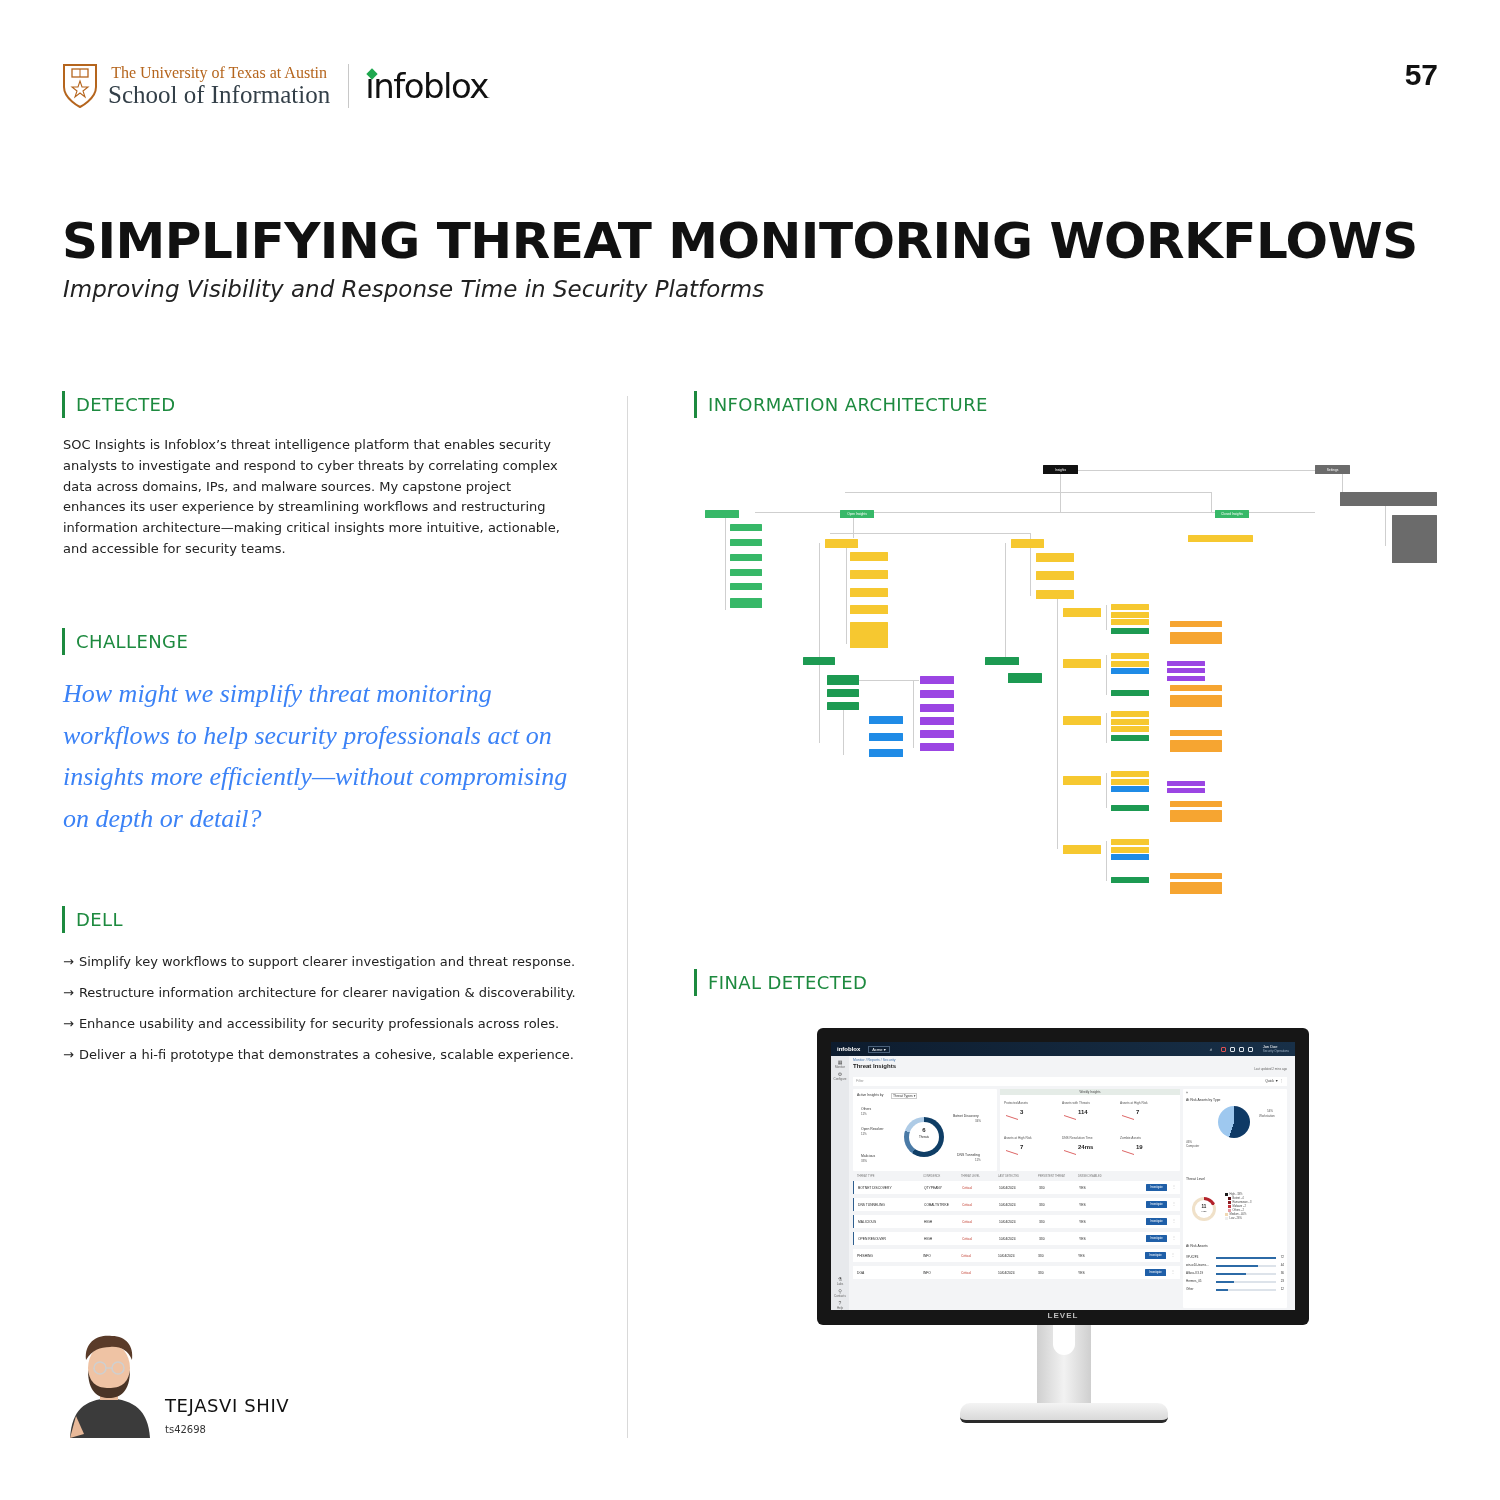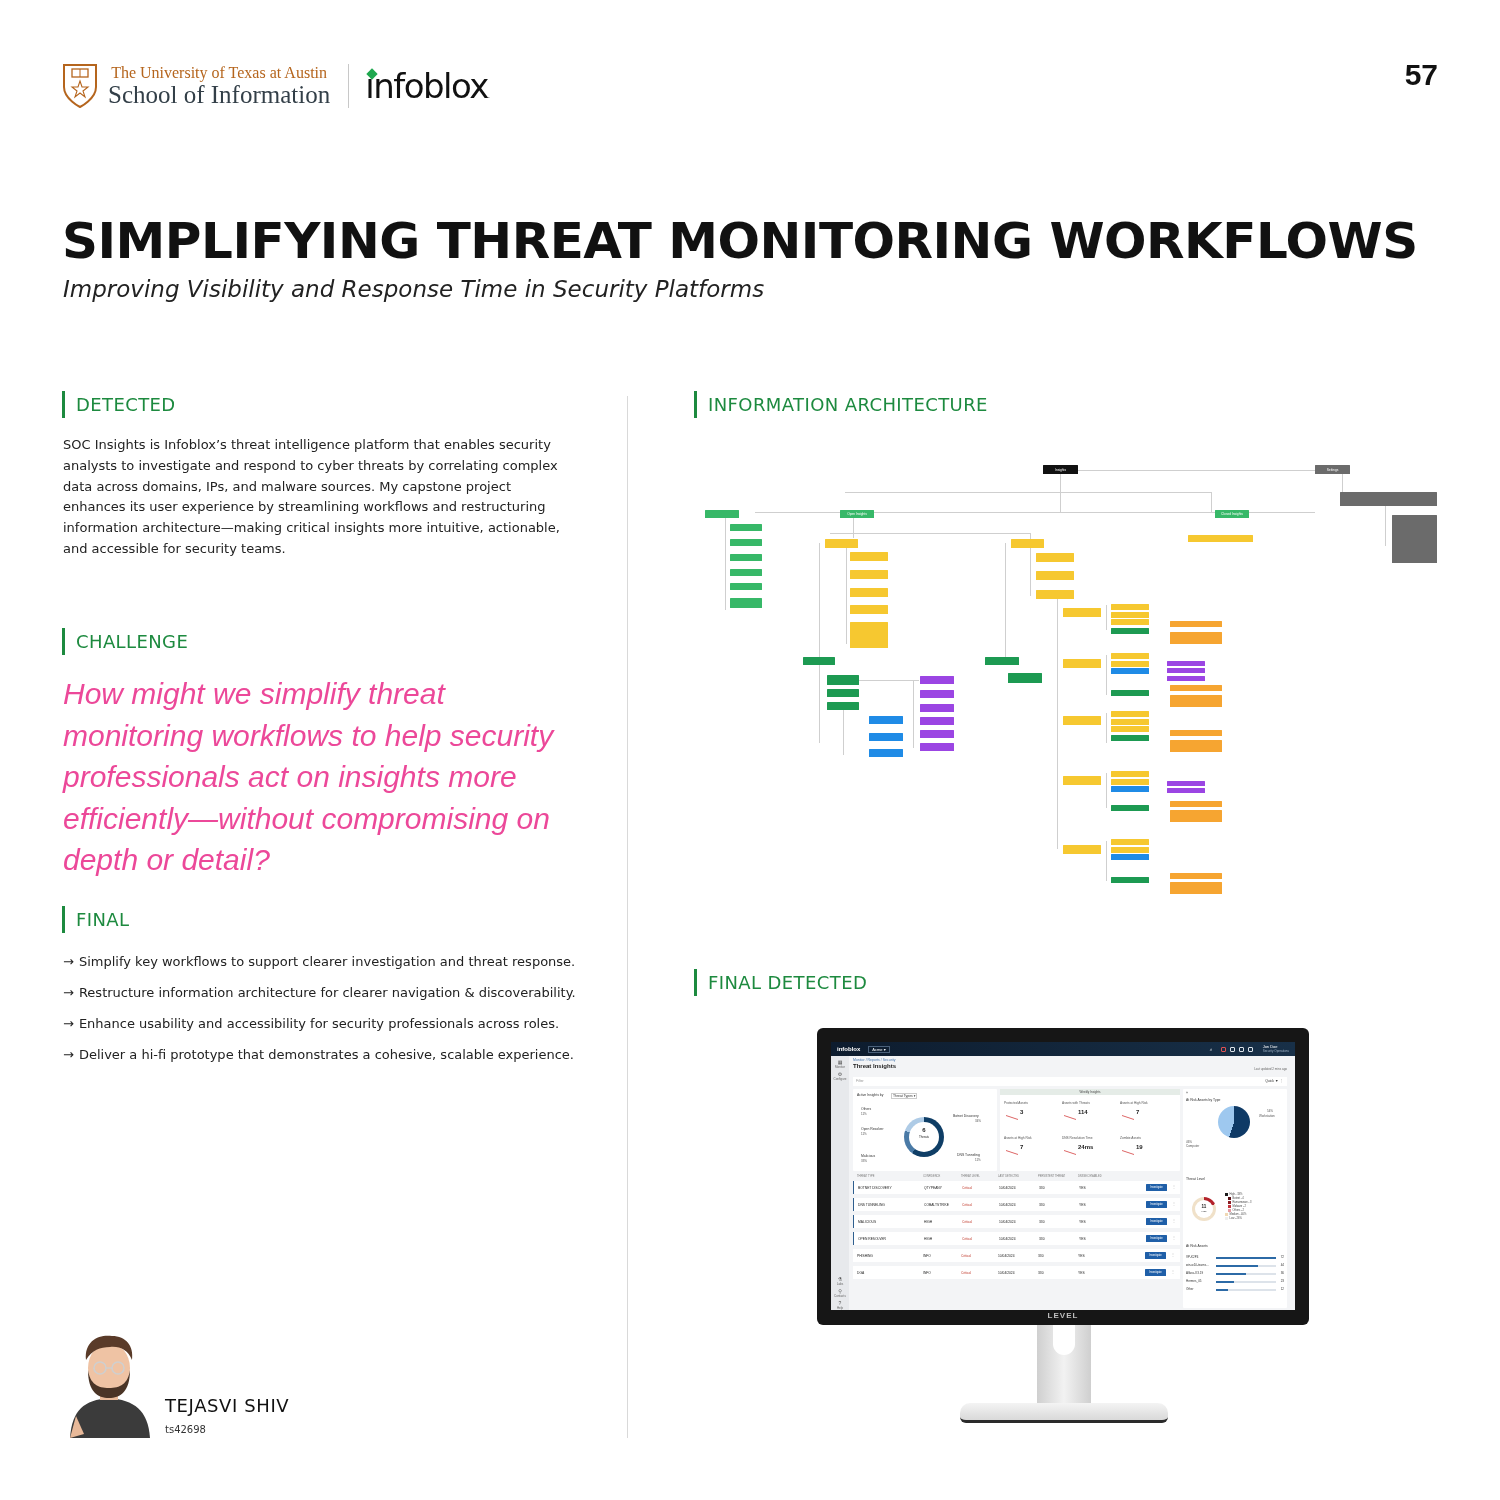--- a/index.html
+++ b/index.html
@@ -22,21 +22,21 @@
   
   .title { position: absolute; left: 62px; top: 212px; font-family: "DejaVu Sans", sans-serif; font-weight: bold; font-size: 50px; letter-spacing: -0.5px; color: #111; }
   .subtitle { position: absolute; left: 63px; top: 276px; font-family: "DejaVu Sans", sans-serif; font-style: italic; font-size: 23px; color: #222; }
 
   
   .section-heading { position: absolute; display: flex; align-items: center; height: 28px; }
   .section-heading .bar { width: 3px; height: 27px; background: #1d8a3f; margin-right: 11px; }
   .section-heading .label { font-family: "DejaVu Sans", sans-serif; font-size: 18px; color: #1d8a3f; letter-spacing: 0.4px; }
 
   .context-text { position: absolute; left: 63px; top: 435px; width: 510px; font-family: "DejaVu Sans", sans-serif; font-size: 13px; line-height: 20.8px; color: #222; }
-  .challenge-text { position: absolute; left: 63px; top: 673px; width: 520px; font-family: Liberation Sans, sans-serif; font-style: italic; font-size: 30px; line-height: 41.5px; color: #ec4899; }
+  .challenge-text { position: absolute; left: 63px; top: 673px; width: 520px; font-family: Liberation Serif, serif; font-style: italic; font-size: 26px; line-height: 41.5px; color: #3b82f6; }
   .goals-list { position: absolute; left: 63px; top: 954px; width: 540px; list-style: none; font-family: "DejaVu Sans", sans-serif; font-size: 13px; color: #222; }
   .goals-list li { height: 31px; display: flex; }
   .goals-list .arrow { margin-right: 5px; }
 
   .col-divider { position: absolute; left: 627px; top: 396px; width: 1px; height: 1042px; background: #d9d9d9; }
 
   
   .avatar { position: absolute; left: 62px; top: 1330px; width: 95px; height: 108px; }
   .author-name { position: absolute; left: 165px; top: 1395px; font-family: "DejaVu Sans", sans-serif; font-size: 18px; letter-spacing: 0.6px; color: #111; }
   .author-id { position: absolute; left: 165px; top: 1424px; font-family: "DejaVu Sans", sans-serif; font-size: 10px; color: #333; }
@@ -149,21 +149,21 @@
 <p class="context-text">SOC Insights is Infoblox’s threat intelligence platform that enables security analysts to investigate and respond to cyber threats by correlating complex data across domains, IPs, and malware sources. My capstone project enhances its user experience by streamlining workflows and restructuring information architecture—making critical insights more intuitive, actionable, and accessible for security teams.</p>
 
 <div class="section-heading" style="left:62px; top:627px;">
   <span class="bar"></span>
   <span class="label">CHALLENGE</span>
 </div>
 <p class="challenge-text">How might we simplify threat monitoring workflows to help security professionals act on insights more efficiently—without compromising on depth or detail?</p>
 
 <div class="section-heading" style="left:62px; top:905px;">
   <span class="bar"></span>
-  <span class="label">FINAL</span>
+  <span class="label">DELL</span>
 </div>
 <ul class="goals-list">
   <li>
       <span class="arrow">→</span>
       <span>Simplify key workflows to support clearer investigation and threat response.</span>
     </li>
   <li>
       <span class="arrow">→</span>
       <span>Restructure information architecture for clearer navigation &amp; discoverability.</span>
     </li>

